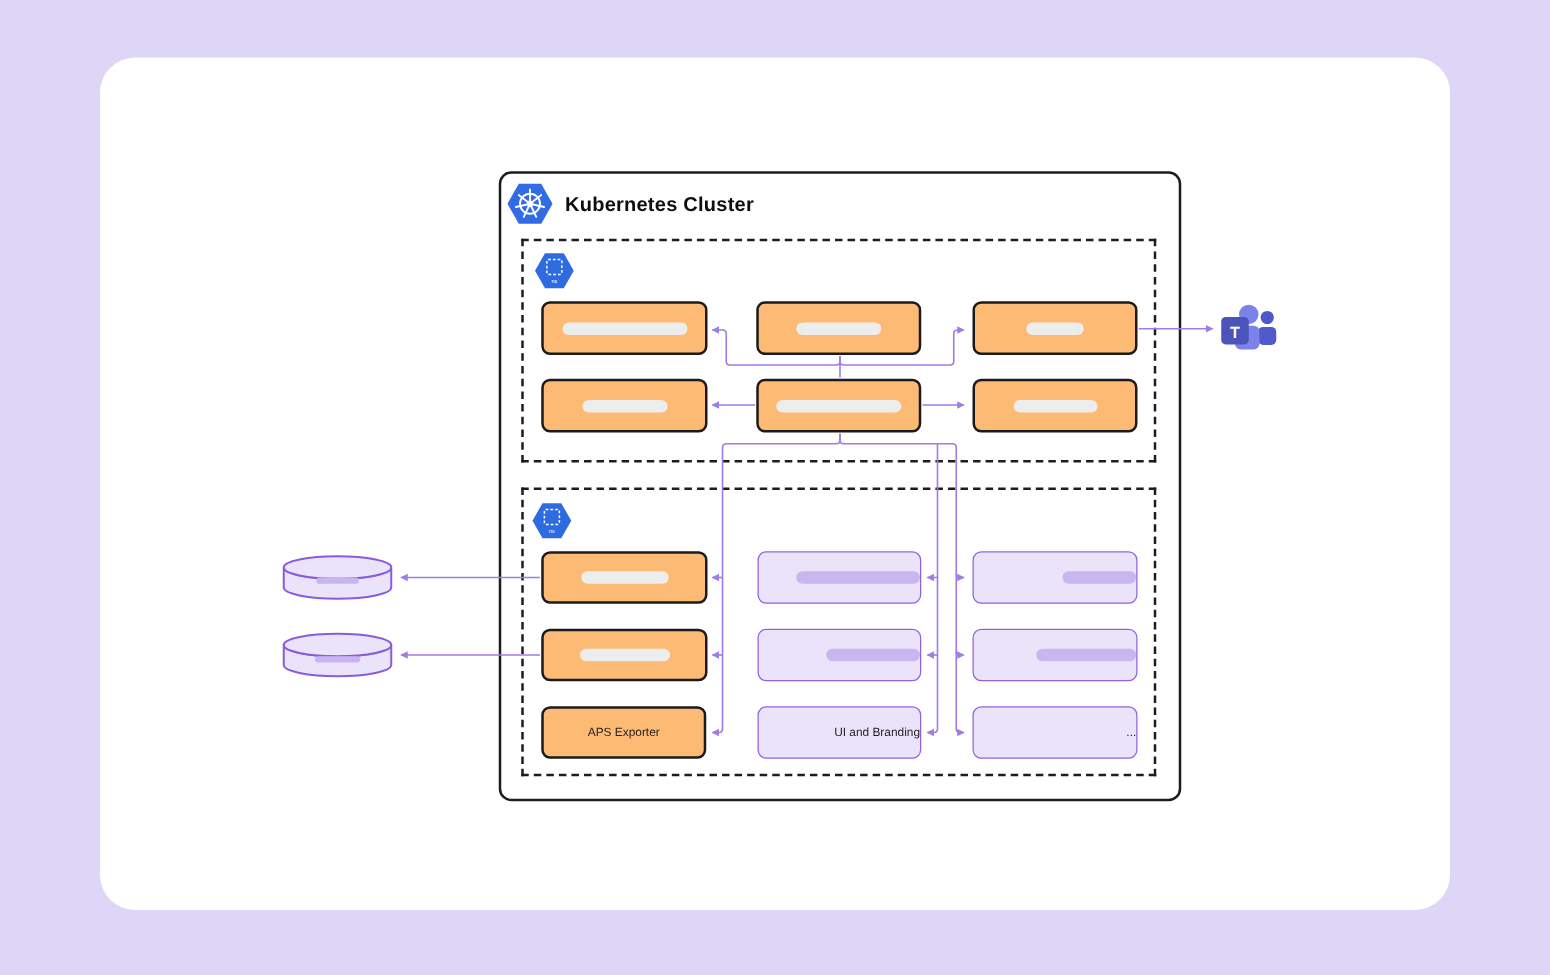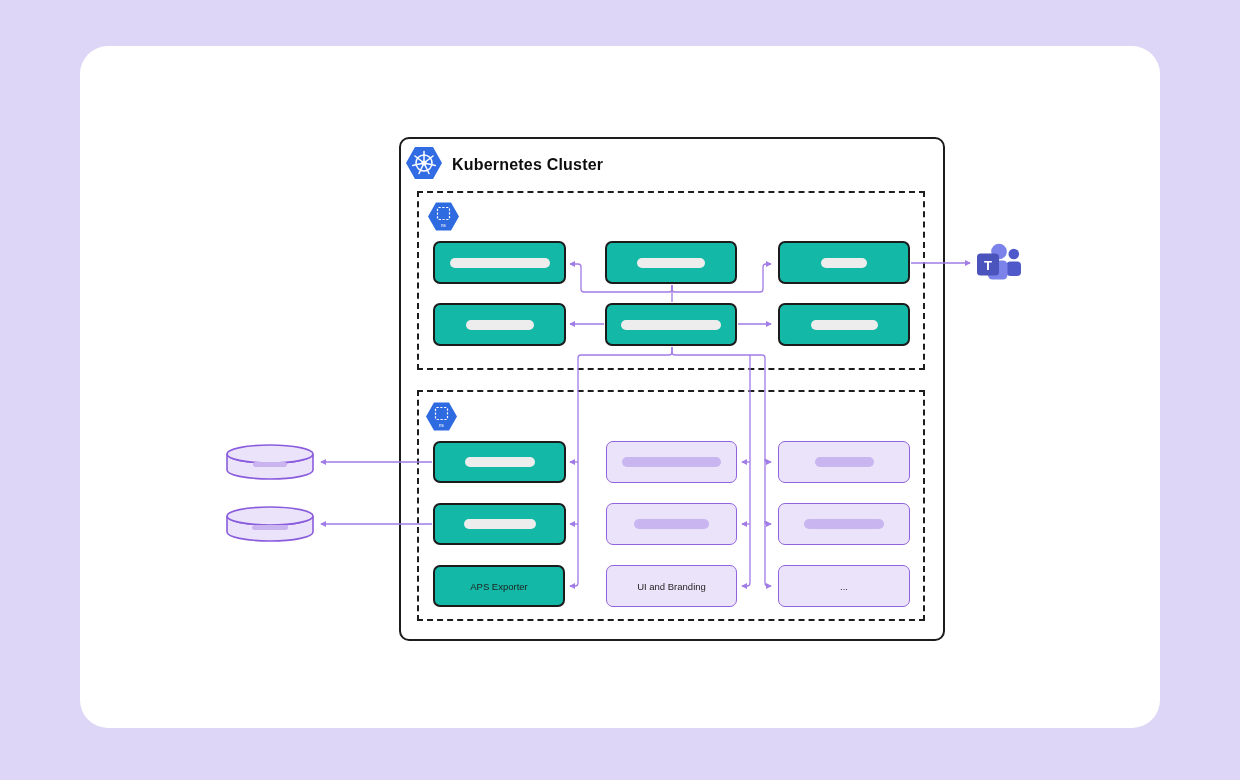--- a/index.html
+++ b/index.html
@@ -28,22 +28,22 @@
     position:absolute;border:2px dashed #1d1d1d;box-sizing:border-box;
     background:transparent;
   }
   .ns-top{left:417px;top:191px;width:508px;height:179px;}
   .ns-bottom{left:417px;top:390px;width:508px;height:231px;}
   .ns-icon{position:absolute;width:33px;height:33px;}
   .node{
     position:absolute;box-sizing:border-box;border-radius:7px;
     display:flex;align-items:center;justify-content:center;
   }
-  .box-dark{border:2px solid #1b1b1b;background:#14b8a6;}
-  .box-purple{border:1.6px solid #9263dd;background:#eae3fa;}
+  .box-dark{border:2px solid #1b1b1b;background:#fdba74;}
+  .box-purple{border:1.6px solid #9263dd;background:#eae3fa;justify-content:flex-end;}
   .skel{height:10px;border-radius:5px;}
   .skel.gray{background:#ededed;}
   .skel.purple{background:#c9b6f1;}
   .node-label{font-size:9.5px;color:#1f1f1f;}
   svg.overlay{
     position:absolute;left:0;top:0;width:1240px;height:780px;
     pointer-events:none;
   }
 </style>
 </head>

